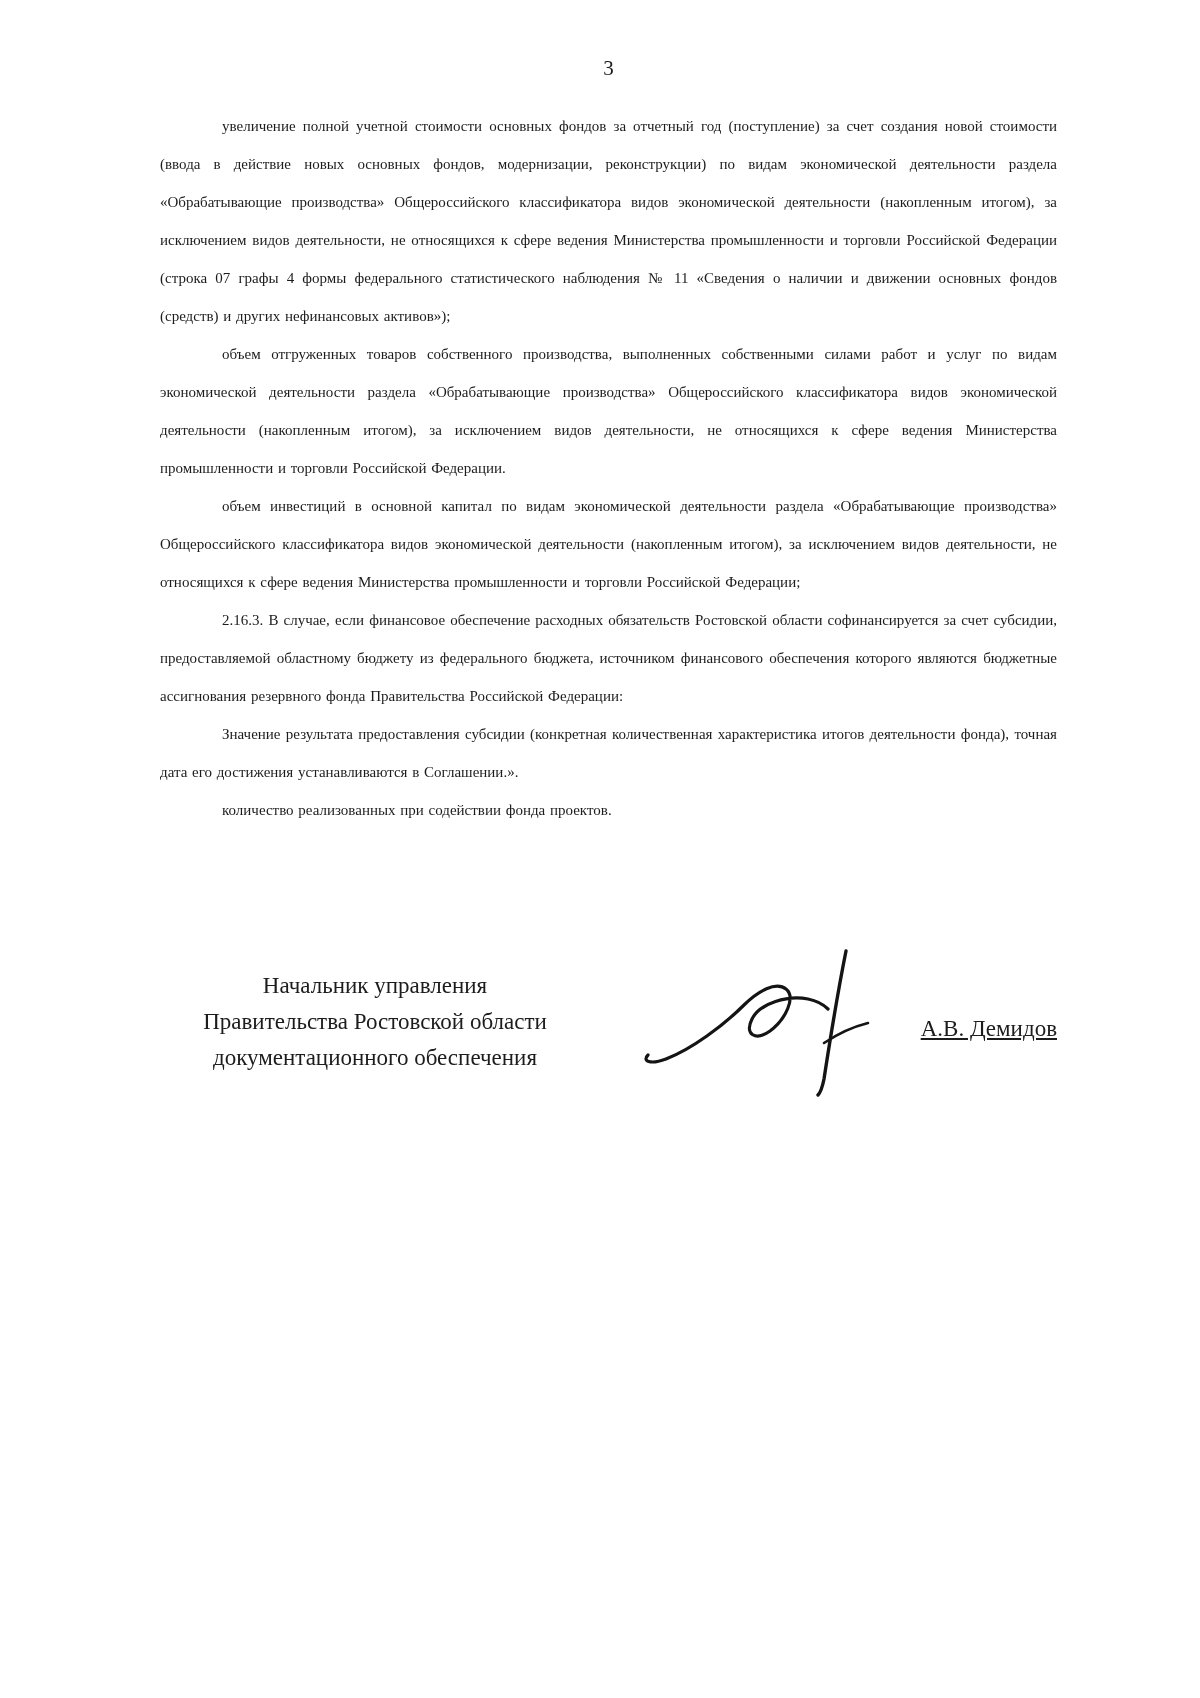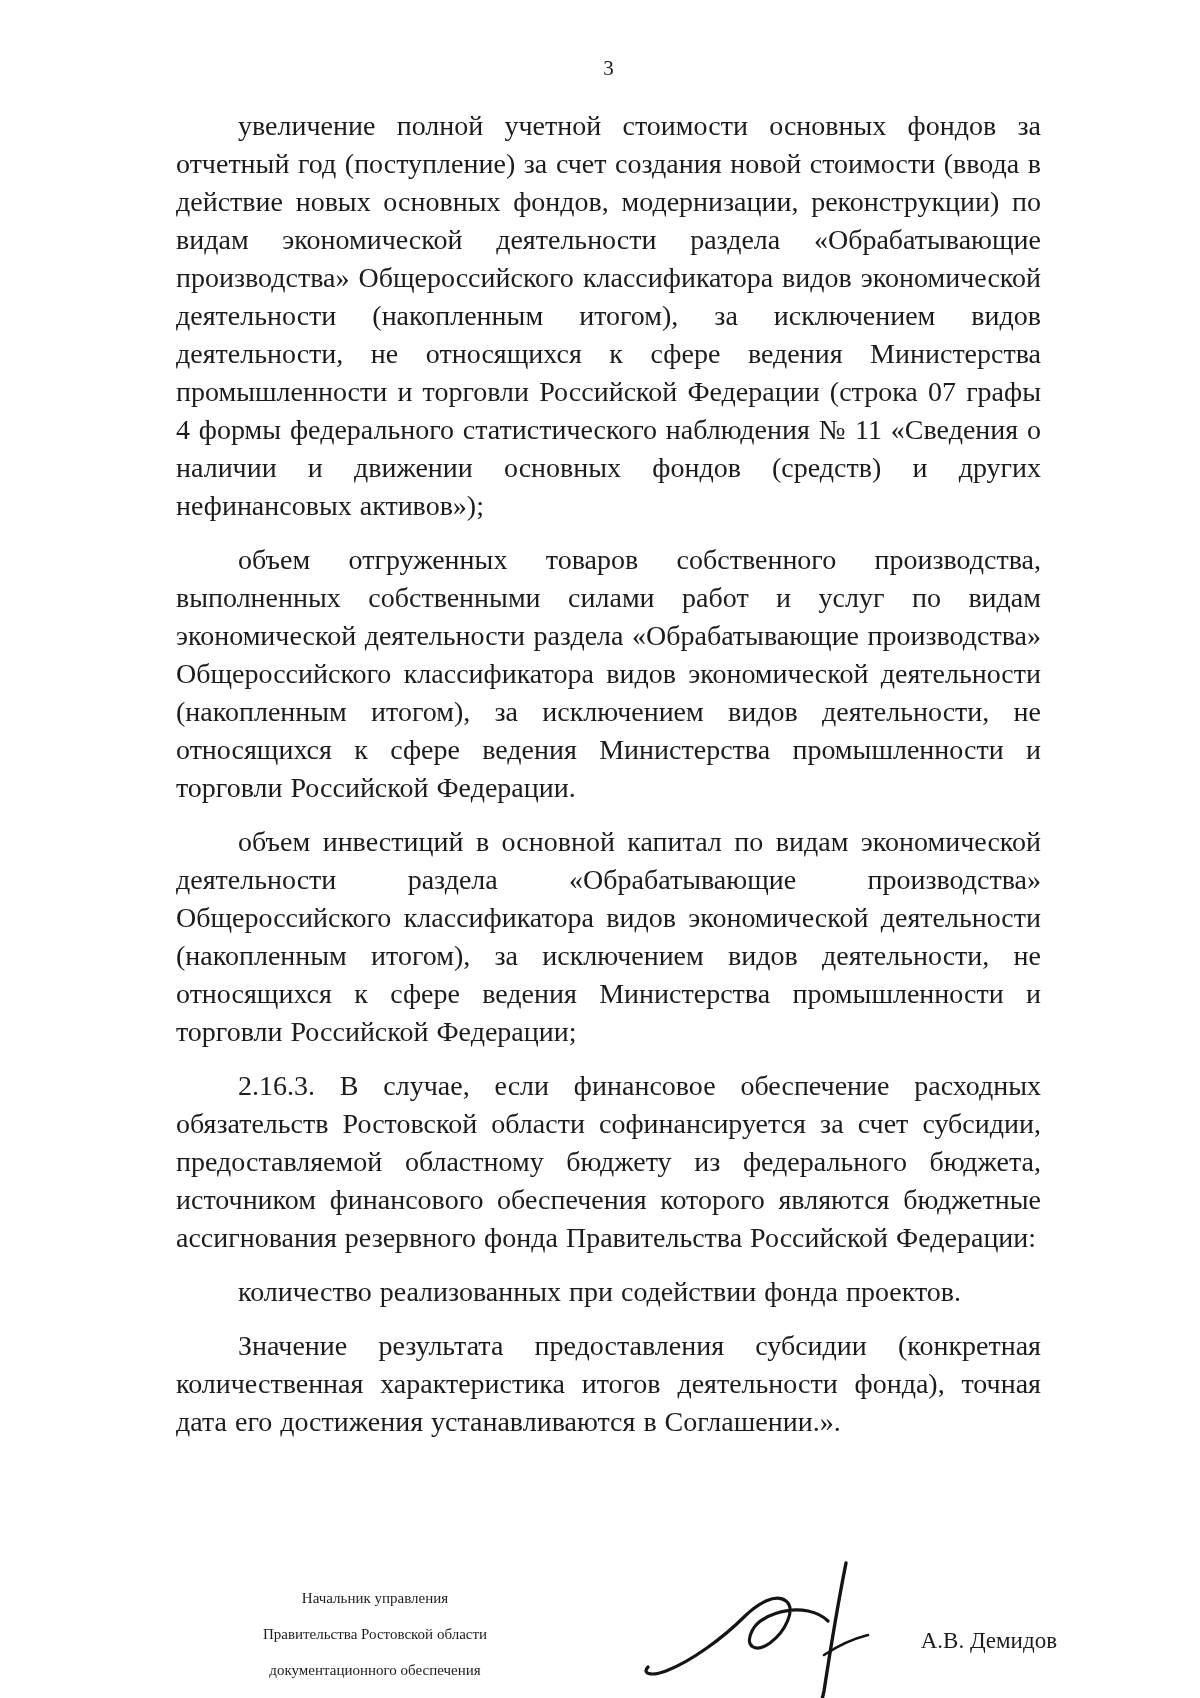--- a/index.html
+++ b/index.html
@@ -17,71 +17,72 @@
     color: #1c1c1c;
     padding: 56px 143px 0 160px;
     overflow: hidden;
   }
   .page-number {
     text-align: center;
     font-size: 21px;
     margin-bottom: 26px;
   }
   .body-text p {
-    margin: 16px;
-    font-size: 28px;
+    margin: 0;
+    font-size: 15px;
     line-height: 38px;
     text-align: justify;
     text-indent: 62px;
     word-spacing: 1px;
   }
   .signature-row {
     margin-top: 118px;
     display: flex;
     align-items: center;
     justify-content: space-between;
   }
   .sig-title {
     width: 430px;
     text-align: center;
-    font-size: 15px;
+    font-size: 23px;
     line-height: 36px;
   }
   .sig-image {
     width: 260px;
     height: 150px;
     flex: 0 0 auto;
     margin-left: 30px;
   }
   .sig-image svg {
     width: 100%;
     height: 100%;
     display: block;
   }
   .sig-name {
     font-size: 23px;
     white-space: nowrap;
     align-self: center;
     padding-top: 14px;
+    text-decoration: underline;
   }
 </style>
 </head>
 <body>
 
 <div class="page">
 
   <div class="page-number">3</div>
 
   <div class="body-text">
     <p>увеличение полной учетной стоимости основных фондов за отчетный год (поступление) за счет создания новой стоимости (ввода в действие новых основных фондов, модернизации, реконструкции) по видам экономической деятельности раздела «Обрабатывающие производства» Общероссийского классификатора видов экономической деятельности (накопленным итогом), за исключением видов деятельности, не относящихся к сфере ведения Министерства промышленности и торговли Российской Федерации (строка 07 графы 4 формы федерального статистического наблюдения № 11 «Сведения о наличии и движении основных фондов (средств) и других нефинансовых активов»);</p>
     <p>объем отгруженных товаров собственного производства, выполненных собственными силами работ и услуг по видам экономической деятельности раздела «Обрабатывающие производства» Общероссийского классификатора видов экономической деятельности (накопленным итогом), за исключением видов деятельности, не относящихся к сфере ведения Министерства промышленности и торговли Российской Федерации.</p>
     <p>объем инвестиций в основной капитал по видам экономической деятельности раздела «Обрабатывающие производства» Общероссийского классификатора видов экономической деятельности (накопленным итогом), за исключением видов деятельности, не относящихся к сфере ведения Министерства промышленности и торговли Российской Федерации;</p>
     <p>2.16.3. В случае, если финансовое обеспечение расходных обязательств Ростовской области софинансируется за счет субсидии, предоставляемой областному бюджету из федерального бюджета, источником финансового обеспечения которого являются бюджетные ассигнования резервного фонда Правительства Российской Федерации:</p>
+    <p>Значение результата предоставления субсидии (конкретная количественная характеристика итогов деятельности фонда), точная дата его достижения устанавливаются в Соглашении.».</p>
     <p>количество реализованных при содействии фонда проектов.</p>
-    <p>Значение результата предоставления субсидии (конкретная количественная характеристика итогов деятельности фонда), точная дата его достижения устанавливаются в Соглашении.».</p>
   </div>
 
   <div class="signature-row">
 
     <div class="sig-title">
       <div>Начальник управления</div>
       <div>Правительства Ростовской области</div>
       <div>документационного обеспечения</div>
     </div>
 

